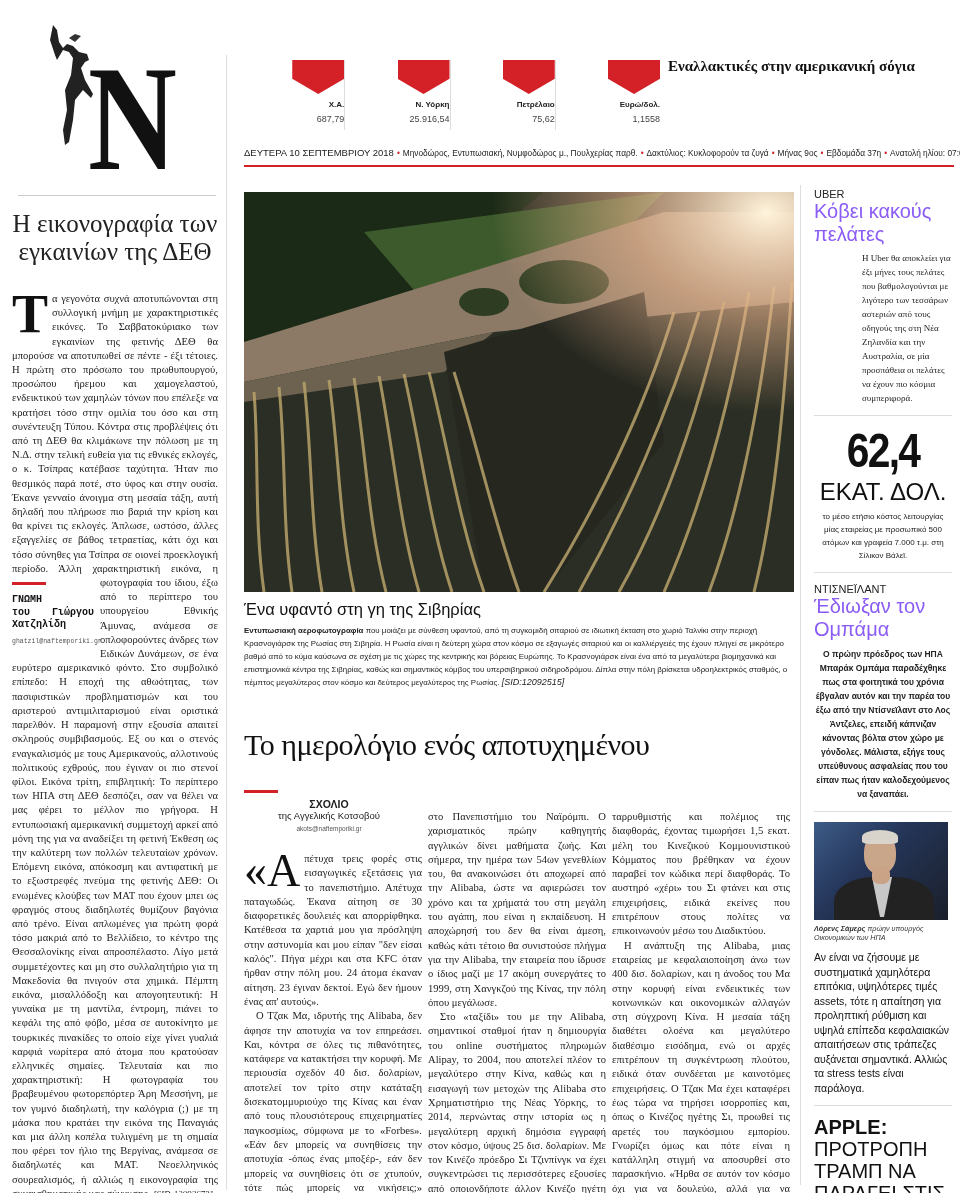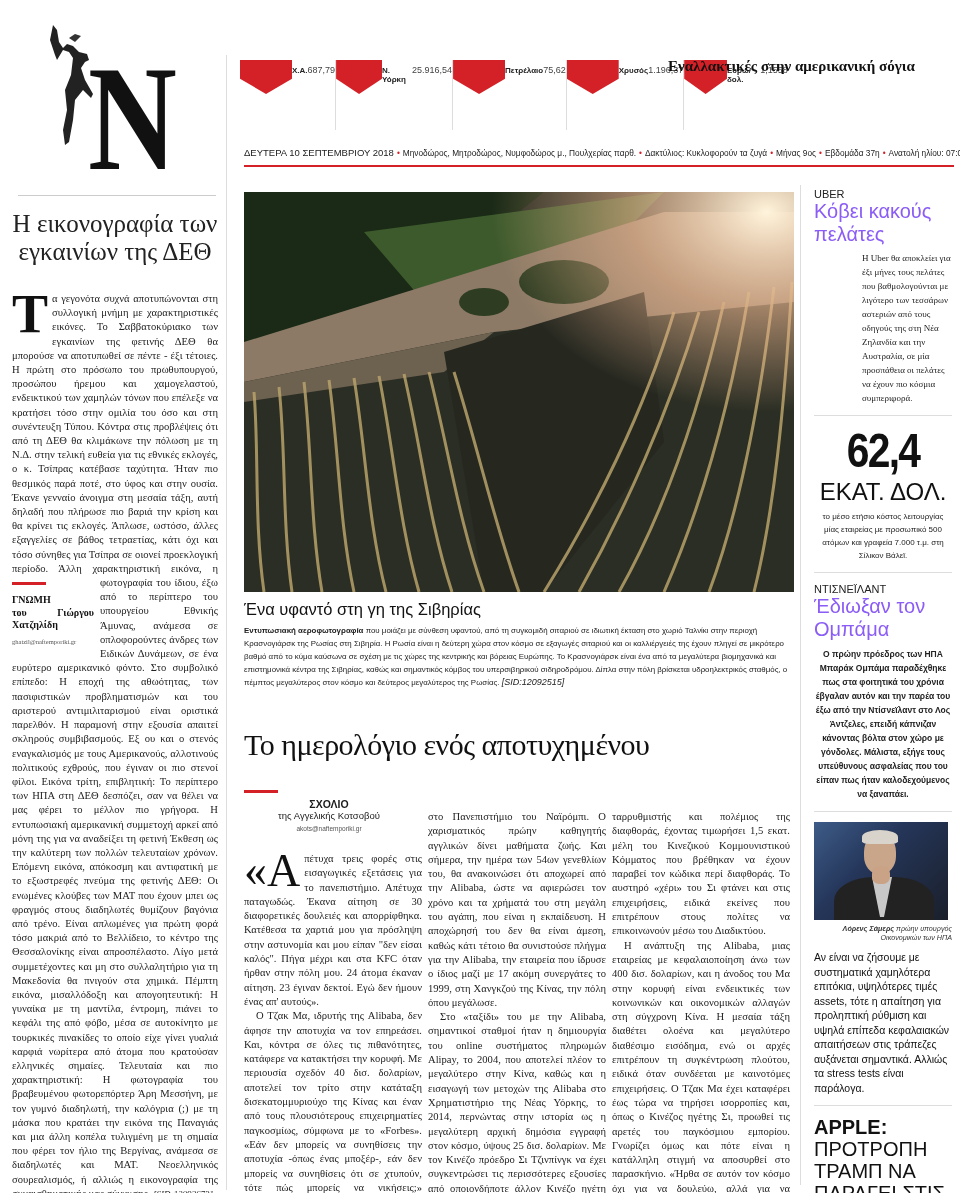--- a/index.html
+++ b/index.html
@@ -9,42 +9,42 @@
   .abs { position: absolute; }
 
   
   #logo { left: 40px; top: 15px; width: 130px; height: 175px; }
   #logo .hermes { position: absolute; left: 5px; top: 5px; width: 50px; height: 130px; }
   #logo .bigN { position: absolute; left: 48px; top: 28px; font-family: "Liberation Serif", serif; font-weight: bold; font-size: 150px; line-height: 150px; color: #111; transform: scaleX(0.82); transform-origin: left top; }
   #logo-rule { left: 18px; top: 195px; width: 198px; height: 1px; background: #ccc; }
 
   
   #tickers { left: 240px; top: 60px; width: 420px; height: 70px; display: flex; }
-  .ticker { flex: 1; display: flex; flex-direction: row; align-items: flex-start; border-right: 1px solid #ddd; }
+  .ticker { flex: 1; display: flex; flex-direction: column; align-items: flex-end; border-right: 1px solid #ddd; }
   .ticker:last-child { border-right: none; }
   .ticker .arrow { width: 52px; height: 34px; background: #d42127; clip-path: polygon(0 0, 100% 0, 100% 55%, 50% 100%, 0 55%); }
   .ticker .name { font-family: "Liberation Sans", sans-serif; font-size: 8px; font-weight: bold; margin-top: 6px; color: #222; }
   .ticker .val { font-family: "Liberation Sans", sans-serif; font-size: 9px; margin-top: 5px; color: #444; }
 
   #teaser { left: 668px; top: 58px; width: 285px; }
   #teaser .t-title { font-family: "Liberation Serif", serif; font-weight: bold; font-size: 15px; color: #111; }
   #teaser .t-body { font-size: 11px; line-height: 14px; margin-top: 3px; color: #222; }
   #teaser .t-page { font-weight: bold; }
 
   #dateline { left: 244px; top: 147px; width: 710px; font-family: "Liberation Sans", sans-serif; font-size: 8.3px; white-space: nowrap; color: #222; }
   #dateline .date { font-size: 9.5px; }
   #dateline .sep { color: #d42127; margin: 0 3px; }
   #red-rule { left: 244px; top: 165px; width: 710px; height: 2px; background: #d42127; }
 
   
   #left-col { left: 12px; top: 210px; width: 206px; }
   .lc-title { font-family: "Liberation Serif", serif; font-size: 25px; line-height: 28px; text-align: center; color: #222; }
   .lc-body { font-size: 10.6px; line-height: 14.2px; text-align: justify; margin-top: 26px; color: #222; hyphens: auto; }
   .dropcap { float: left; font-size: 54px; line-height: 44px; margin: 0 4px 0 0; font-weight: bold; color: #111; }
-  .byline-box { float: left; width: 82px; margin: 6px 6px 4px 0; font-family: Liberation Serif, serif; }
+  .byline-box { float: left; width: 82px; margin: 6px 6px 4px 0; font-family: Liberation Mono, monospace; }
   .byline-box .red-bar { width: 34px; height: 3px; background: #d42127; margin-bottom: 8px; }
   .byline-box .kicker { font-size: 10px; font-weight: bold; color: #111; }
   .byline-box .author { font-size: 10px; font-weight: bold; line-height: 12px; color: #111; }
   .byline-box .email { font-size: 6.5px; color: #555; margin-top: 4px; }
   .sid { font-style: italic; font-size: 9px; }
 
   #col-divider-left { left: 226px; top: 55px; width: 1px; height: 1135px; background: #ddd; }
   #col-divider-right { left: 800px; top: 185px; width: 1px; height: 1000px; background: #ddd; }
 
   
@@ -81,21 +81,21 @@
   .stat-num { font-size: 48px; font-weight: bold; text-align: center; line-height: 50px; color: #111; letter-spacing: -2px; transform: scaleX(0.85); }
   .stat-unit { font-size: 24px; text-align: center; color: #111; margin-top: 2px; }
   .stat-desc { font-size: 8px; font-weight: normal; text-align: center; line-height: 13px; margin-top: 4px; color: #222; }
   .bold-body { font-size: 8.5px; font-weight: bold; line-height: 14px; margin-top: 6px; color: #222; text-align: center; }
   .portrait { width: 134px; height: 98px; margin-top: 4px; background: linear-gradient(135deg, #3d5c88 0%, #25365a 40%, #1a1f2a 100%); position: relative; overflow: hidden; }
   .portrait .head { position: absolute; left: 50px; top: 12px; width: 32px; height: 40px; border-radius: 45%; background: #c9a58a; }
   .portrait .hair { position: absolute; left: 48px; top: 8px; width: 36px; height: 14px; border-radius: 50% 50% 20% 20%; background: #d8d3cb; }
   .portrait .body { position: absolute; left: 20px; top: 55px; width: 100px; height: 60px; border-radius: 40% 40% 0 0; background: #222; }
   .portrait .shirt { position: absolute; left: 58px; top: 55px; width: 20px; height: 40px; background: #c8c8c8; clip-path: polygon(0 0, 100% 0, 60% 100%, 40% 100%); }
   .portrait .hand { position: absolute; left: 58px; top: 44px; width: 18px; height: 18px; border-radius: 40%; background: #caa286; }
-  .photo-cap { font-size: 7.2px; font-style: italic; line-height: 9px; margin-top: 4px; color: #333; text-align: right; }
+  .photo-cap { font-size: 7.2px; font-style: italic; line-height: 9px; margin-top: 4px; color: #333; }
   .photo-cap b { font-weight: bold; }
   .quote-body { font-size: 10.5px; line-height: 14.5px; margin-top: 8px; color: #111; }
   .apple-title { font-size: 20px; line-height: 22px; color: #111; }
   .apple-title .bold { font-weight: bold; }
   .apple-page { color: #d42127; font-size: 10px; }
 </style>
 </head>
 <body>
 
 <div id="logo" class="abs">
@@ -118,36 +118,31 @@
     <div class="name">Ν. Υόρκη</div>
     <div class="val">25.916,54</div>
   </div>
   <div class="ticker">
     <div class="arrow"></div>
     <div class="name">Πετρέλαιο</div>
     <div class="val">75,62</div>
   </div>
   <div class="ticker">
     <div class="arrow"></div>
-    <div class="name">Χρυσός</div>
-    <div class="val">1.196,37</div>
-  </div>
-  <div class="ticker">
-    <div class="arrow"></div>
     <div class="name">Ευρώ/δολ.</div>
     <div class="val">1,1558</div>
   </div>
 </div>
 
 <div id="teaser" class="abs">
   <div class="t-title">Εναλλακτικές στην αμερικανική σόγια</div>
 </div>
 
 <div id="dateline" class="abs">
-  <span class="date">ΔΕΥΤΕΡΑ 10 ΣΕΠΤΕΜΒΡΙΟΥ 2018</span><span class="sep">•</span><span>Μηνοδώρος, Μητροδώρος, Νυμφοδώρος μ., Πουλχερίας παρθ.</span><span class="sep">•</span><span>Δακτύλιος: Κυκλοφορούν τα ζυγά</span><span class="sep">•</span><span>Μήνας 9ος</span><span class="sep">•</span><span>Εβδομάδα 37η</span><span class="sep">•</span><span>Ανατολή ηλίου: 07:02  Δύση: 19:41</span>
+  <span class="date">ΔΕΥΤΕΡΑ 10 ΣΕΠΤΕΜΒΡΙΟΥ 2018</span><span class="sep">•</span><span>Μηνοδώρος, Εντυπωσιακή, Νυμφοδώρος μ., Πουλχερίας παρθ.</span><span class="sep">•</span><span>Δακτύλιος: Κυκλοφορούν τα ζυγά</span><span class="sep">•</span><span>Μήνας 9ος</span><span class="sep">•</span><span>Εβδομάδα 37η</span><span class="sep">•</span><span>Ανατολή ηλίου: 07:02  Δύση: 19:41</span>
 </div>
 <div id="red-rule" class="abs"></div>
 
 <div id="col-divider-left" class="abs"></div>
 <div id="col-divider-right" class="abs"></div>
 
 <div id="left-col" class="abs">
   <div class="lc-title">Η εικονογραφία των εγκαινίων της ΔΕΘ</div>
   <div class="lc-body">
     <span class="dropcap">Τ</span><span>α γεγονότα συχνά αποτυπώνονται στη συλλογική μνήμη με χαρακτηριστικές εικόνες. Το Σαββατοκύριακο των εγκαινίων της φετινής ΔΕΘ θα μπορούσε να αποτυπωθεί σε πέντε - έξι τέτοιες. Η πρώτη στο πρόσωπο του πρωθυπουργού, προσώπου ήρεμου και χαμογελαστού, ενδεικτικού των χαμηλών τόνων που επέλεξε να κρατήσει τόσο στην ομιλία του όσο και στη συνέντευξη Τύπου. Κόντρα στις προβλέψεις ότι από τη ΔΕΘ θα κλιμάκωνε την πόλωση με τη Ν.Δ. στην τελική ευθεία για τις εθνικές εκλογές, ο κ. Τσίπρας κατέβασε ταχύτητα. Ήταν πιο θεσμικός παρά ποτέ, στο ύφος και στην ουσία. Έκανε γενναίο άνοιγμα στη μεσαία τάξη, αυτή δηλαδή που πλήρωσε πιο βαριά την κρίση και θα κρίνει τις εκλογές. Άπλωσε, ωστόσο, άλλες εξαγγελίες σε βάθος τετραετίας, κάτι όχι και τόσο σύνηθες για Τσίπρα σε οιονεί προεκλογική περίοδο. Άλλη χαρακτηριστική</span>

